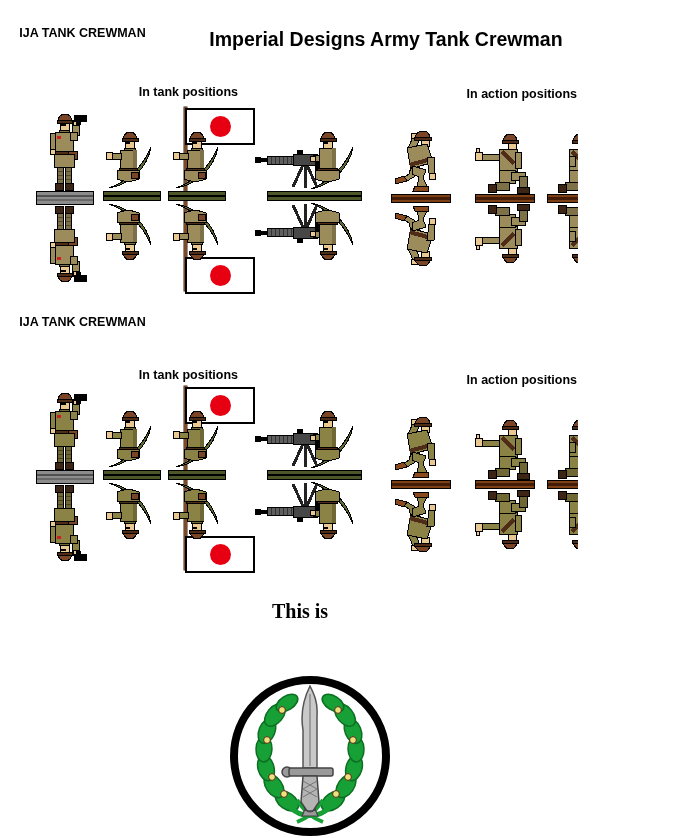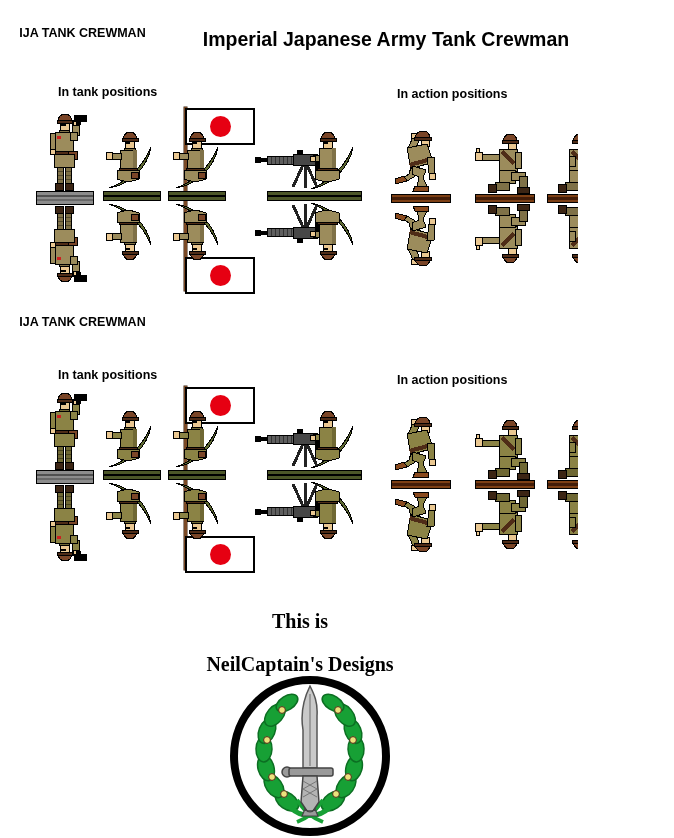--- a/index.html
+++ b/index.html
@@ -2,24 +2,24 @@
 <html style="--c-uniform-early: #9c8c5c; --c-uniform-early-dark: #7f7147; --c-uniform-late: #8b8345; --c-uniform-late-dark: #6f6834; --c-skin: #eac892; --c-helmet: #7a4527; --c-helmet-dark: #4f2c17; --c-boot: #3c2514; --c-shoe: #8a4a1e; --c-gun-metal: #5f5f5f; --c-base-gray: #8c8c8c; --c-base-green: #4c5628; --c-frond-green: #5f6b33; --c-base-brown: #7d3f14; --c-base-brown-dark: #431c07; --c-flag-red: #e60012; --c-pole-brown: #7b4a26; --c-wreath-green: #17a035; --c-wreath-green-dark: #0c6e22; --c-acorn-yellow: #ece27c; --c-blade-silver: #c9c9c9; --c-patch-red: #cc2020;"><head>
 <meta charset="utf-8">
 <style>
   html,body{margin:0;padding:0;background:#fff;}
   .canvas{position:relative;width:578px;height:838px;background:#ffffff;overflow:hidden;
           font-family:"Liberation Sans",sans-serif;color:#000;}
   
   .side-heading{position:absolute;text-align:center;font-weight:bold;font-size:12.5px;line-height:14px;}
   .main-title{position:absolute;left:168px;top:28px;width:436px;text-align:center;
               font-weight:bold;font-size:19.5px;}
-  .row-label{position:absolute;width:180px;text-align:left;font-weight:bold;font-size:12.5px;}
+  .row-label{position:absolute;width:180px;text-align:right;font-weight:bold;font-size:12.5px;}
   .footer{position:absolute;left:130px;top:592px;width:340px;text-align:center;
           font-family:"Liberation Serif",serif;font-weight:bold;font-size:20px;line-height:27px;}
-  .footer div{margin:16px;}
+  .footer div{margin:6px;}
   
   .unit{position:absolute;}
   .unit svg.spr{display:block;margin:0 auto;}
   .spr *{shape-rendering:crispEdges;}
   .refl{transform:scaleY(-1);}
   .base{box-sizing:border-box;border:1px solid #000;}
   .base-gray{width:58px;height:14px;background:var(--c-base-gray);
              background-image:linear-gradient(rgba(0,0,0,0) 0 28%, rgba(30,30,30,.55) 28% 45%, rgba(0,0,0,0) 45% 62%, rgba(60,60,60,.45) 62% 78%, rgba(0,0,0,0) 78% 100%);}
   .base-green{width:58px;height:10px;
              background:linear-gradient(var(--c-base-green) 0 38%, #000 38% 58%, var(--c-base-green) 58% 100%);}
@@ -179,21 +179,21 @@
       </g>
     </symbol>
   </defs>
 </svg>
 
 <div class="canvas">
 
   <div class="side-heading" style="left:0;top:26px;width:165px;">
     <div>IJA TANK CREWMAN</div>
   </div>
-  <div class="main-title">Imperial Japanese Army Tank Crewman</div>
+  <div class="main-title">Imperial Designs Army Tank Crewman</div>
 
   <div class="row-label" style="left:58px;top:85px;">In tank positions</div>
   <div class="row-label" style="left:397px;top:87px;">In action positions</div>
 
   <div class="unit early" style="left:36px;top:113px;">
     <svg class="spr" width="58" height="78">
         <use href="#fig-stand"></use>
       </svg>
     <div class="base base-gray"></div>
     <svg class="spr refl" width="58" height="78">
@@ -338,21 +338,20 @@
         <use href="#fig-kneel-p"></use>
       </svg>
     <div class="base base-brown" style="margin-left:4px;"></div>
     <svg class="spr refl" width="72" height="62">
         <use href="#fig-kneel-p"></use>
       </svg>
   </div>
 
   <div class="footer">
     <div>This is</div>
-    <div>NeilCaptain's Designs</div>
   </div>
 
   <svg class="logo" viewBox="0 0 166 168">
     <circle cx="83" cy="86" r="76" fill="#ffffff" stroke="#000" stroke-width="8"></circle>
     <g stroke="var(--c-wreath-green-dark)" stroke-width="1.5" fill="var(--c-wreath-green)">
       <ellipse cx="60" cy="131" rx="13" ry="8" transform="rotate(35 60 131)"></ellipse>
       <ellipse cx="47" cy="116" rx="13" ry="8" transform="rotate(55 47 116)"></ellipse>
       <ellipse cx="39" cy="98" rx="13" ry="8" transform="rotate(75 39 98)"></ellipse>
       <ellipse cx="37" cy="79" rx="13" ry="8" transform="rotate(92 37 79)"></ellipse>
       <ellipse cx="40" cy="61" rx="13" ry="8" transform="rotate(112 40 61)"></ellipse>

